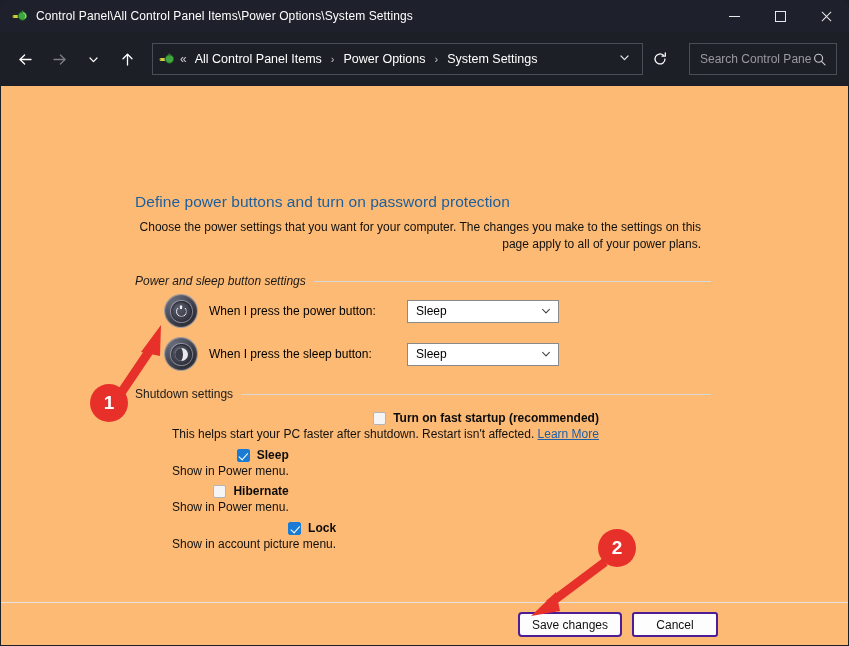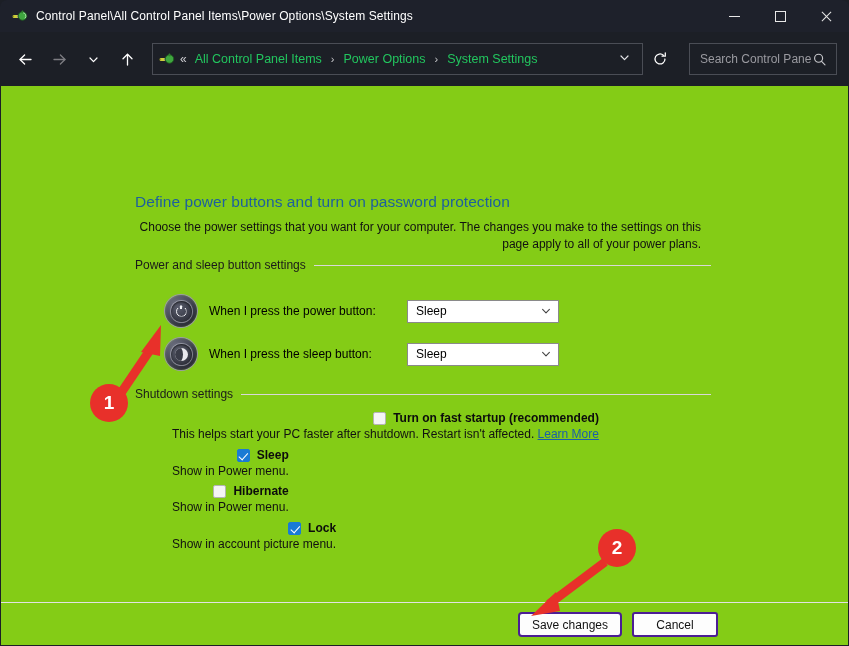--- a/index.html
+++ b/index.html
@@ -130,21 +130,21 @@
   }
 
   .crumb-chev-prev {
     color: #d0d0d4;
     font-size: 12px;
     margin: 0 6px 0 0;
     line-height: 1;
   }
 
   .crumb {
-    color: #22c55e;
+    color: #ffffff;
     font-size: 12.5px;
     white-space: nowrap;
     padding: 3px 2px;
   }
 
   .crumb-sep {
     color: #c8c8cc;
     font-size: 11px;
     margin: 0 7px;
     line-height: 1;
@@ -180,21 +180,21 @@
     font-size: 12px;
     min-width: 0;
   }
   .search-input::placeholder { color: #9a9aa0; }
 
   .search-icon { color: #c8c8cc; flex: 0 0 16px; display: flex; }
 
   
   .content {
     flex: 1 1 auto;
-    background: #84cc16;
+    background: #fdba74;
     margin: 0 1px 1px 1px;
     position: relative;
     overflow: hidden;
     font-size: 12px;
     color: #000000;
   }
 
   .page-heading {
     position: absolute;
     left: 134px;
@@ -226,21 +226,21 @@
     font-size: 12px;
     color: #1a1a1a;
   }
   .section-head .label { white-space: nowrap; padding-right: 8px; }
   .section-head .rule {
     flex: 1 1 auto;
     height: 1px;
     background: #d8d8d8;
   }
 
-  #sec-power { top: 172px; }
+  #sec-power { top: 188px; font-style: italic; }
   #sec-shutdown { top: 301px; }
 
   
   .power-row {
     position: absolute;
     left: 148px;
     display: flex;
     align-items: center;
     height: 28px;
     padding-left: 16px;

